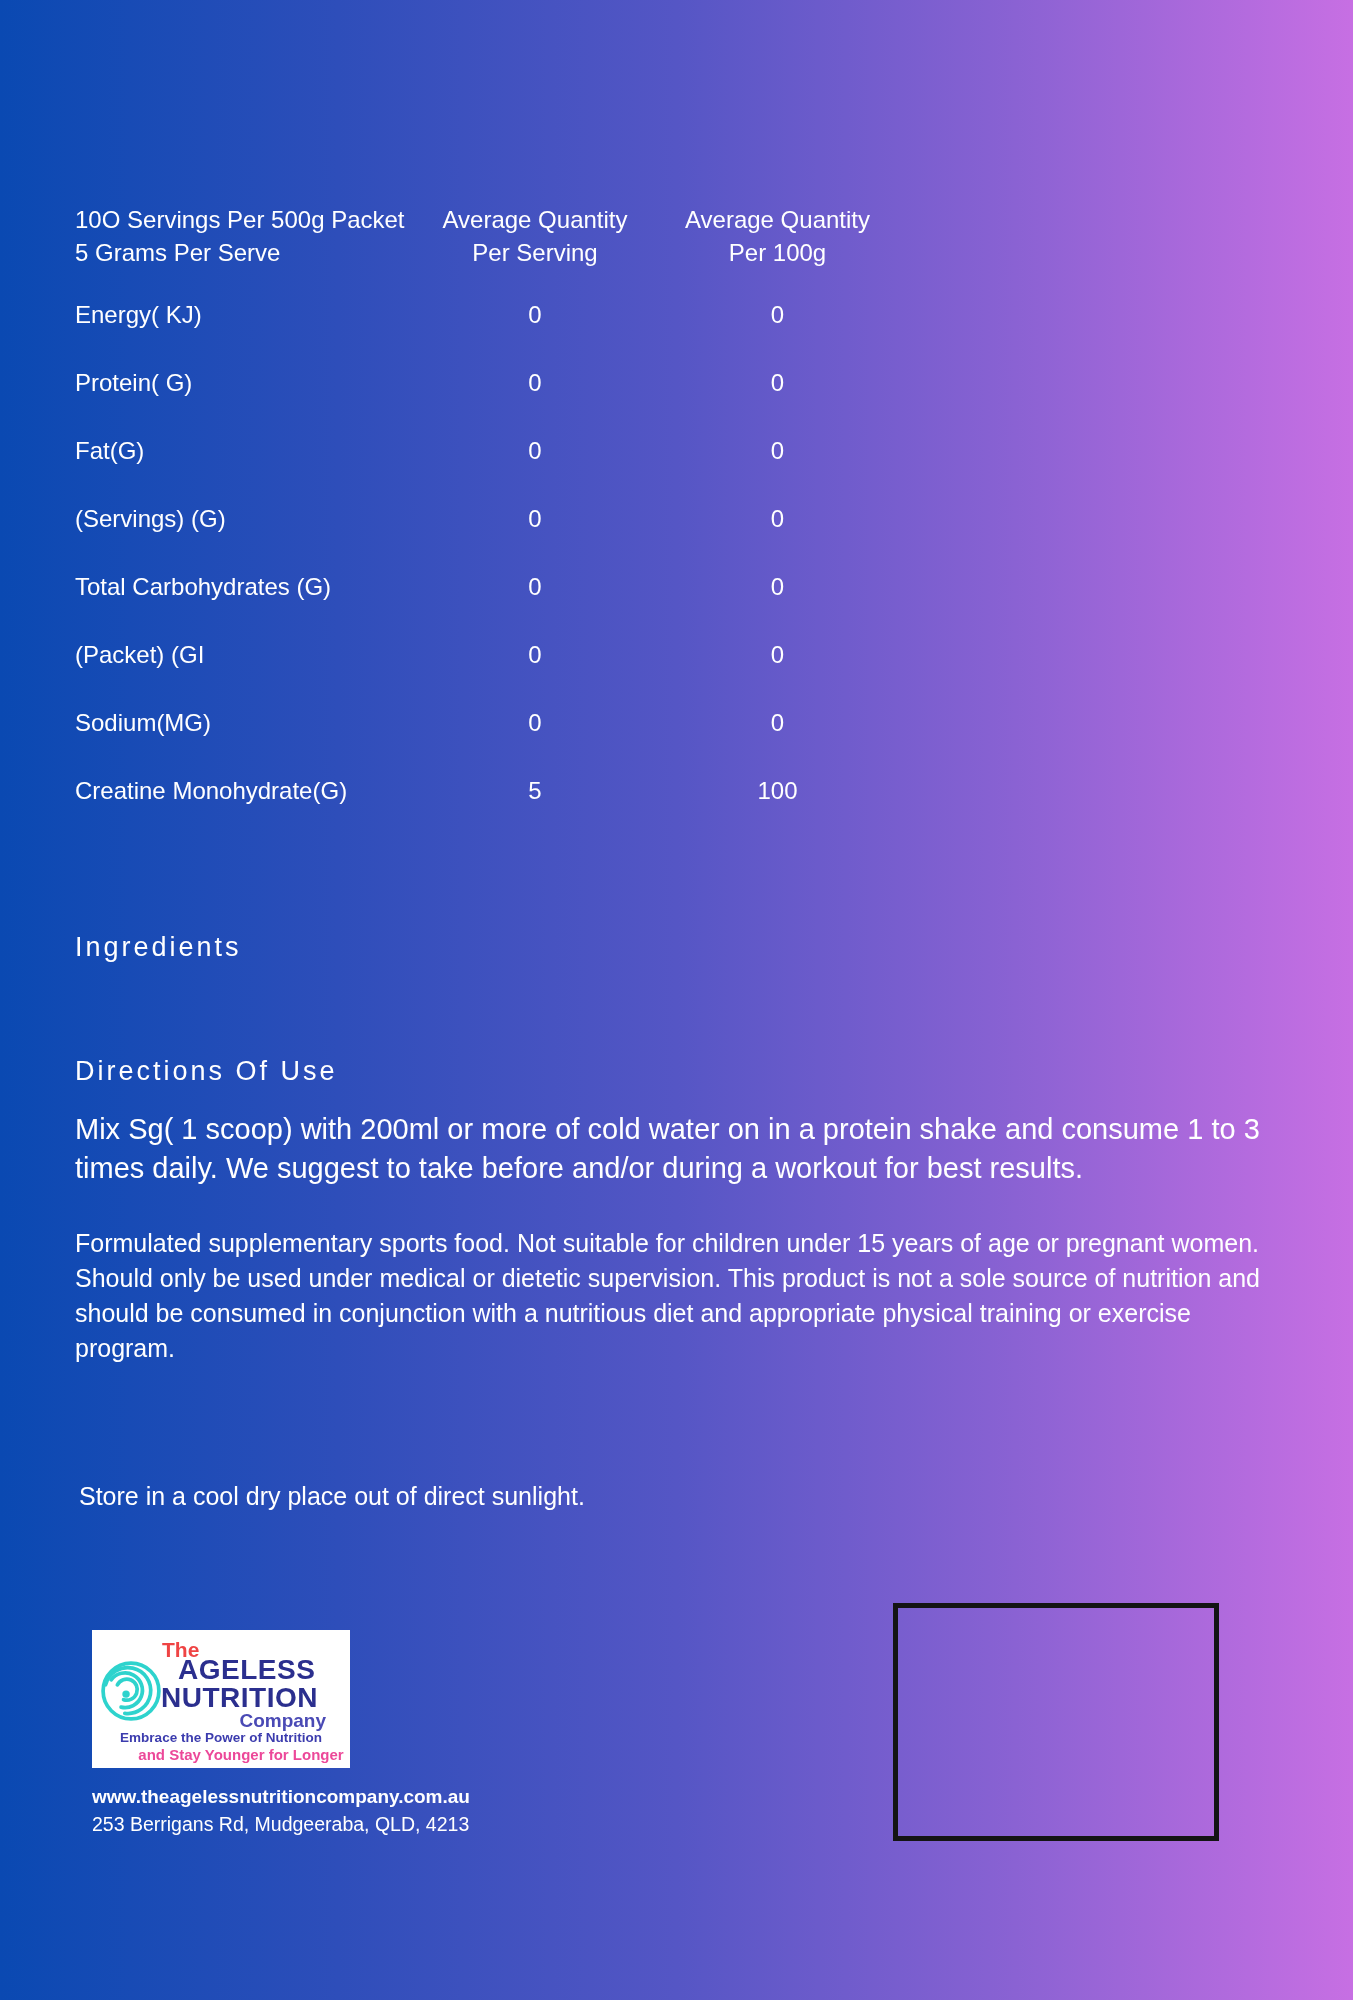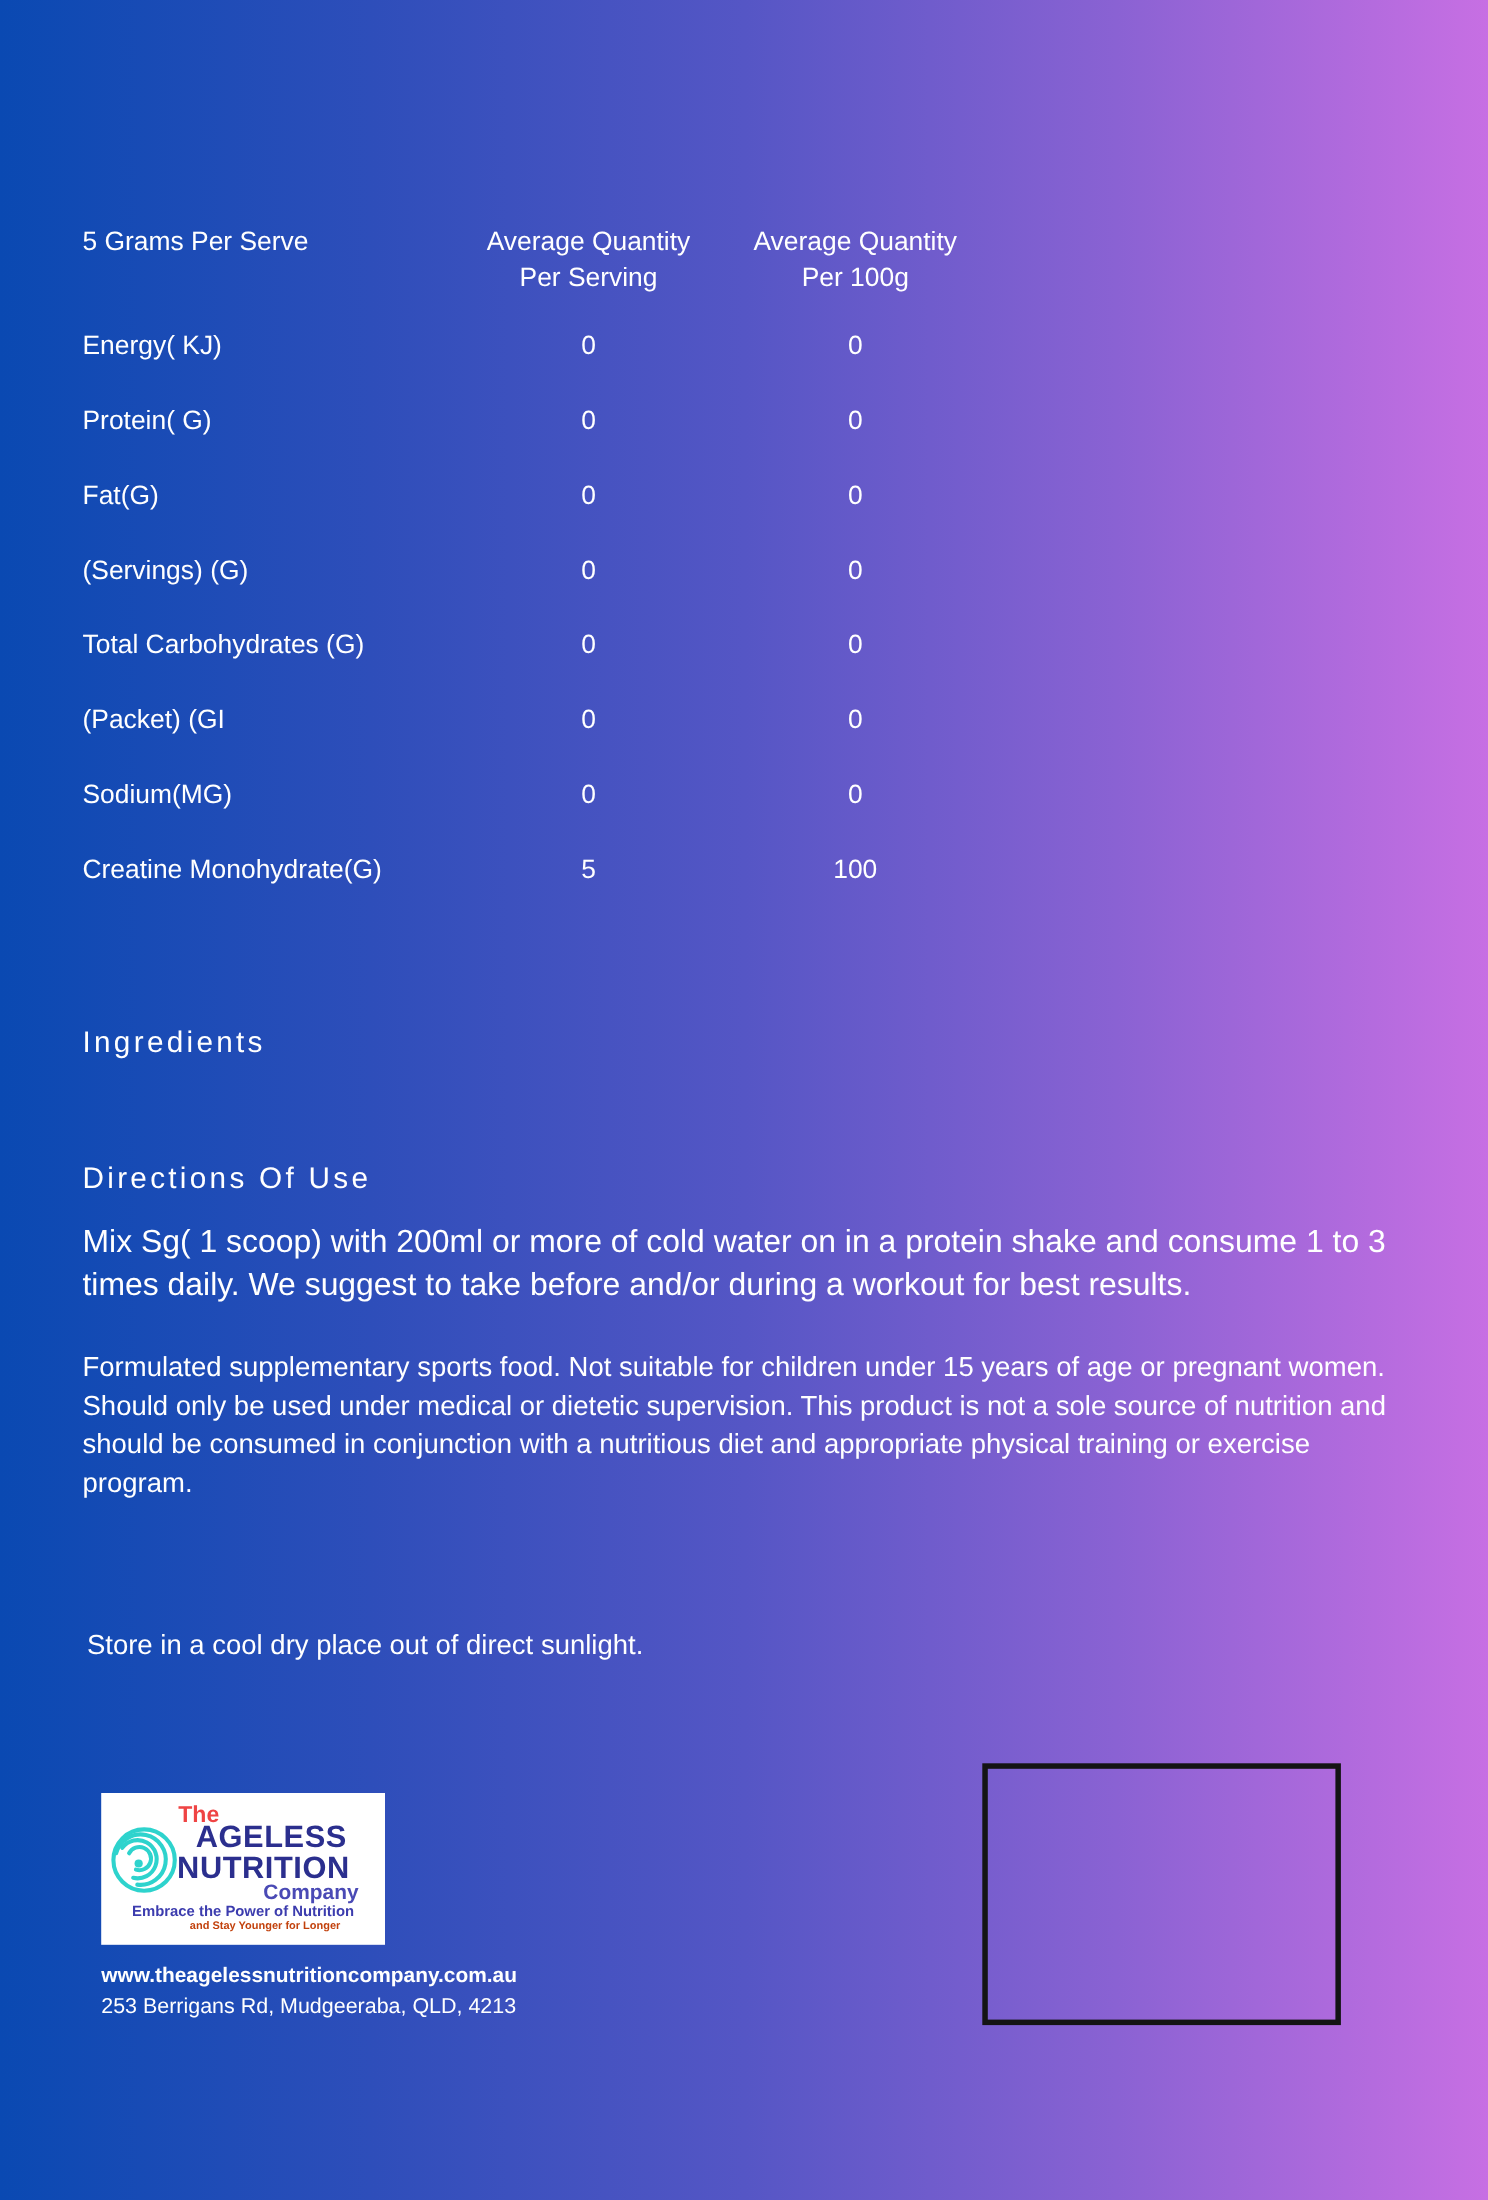--- a/index.html
+++ b/index.html
@@ -28,36 +28,37 @@
   .packed-text { top:1408px; font-size:25px; }
   .store-text { top:1482px; left:79px; font-size:25px; }
   
   .logo-box { position:absolute; left:92px; top:1630px; width:258px; height:138px; background:#ffffff; }
   .logo-mark { position:absolute; left:8px; top:30px; width:62px; height:62px; }
   .logo-the { position:absolute; left:70px; top:8px; font-size:21px; font-weight:bold; color:#ef4444; }
   .logo-ageless { position:absolute; left:86px; top:24px; font-size:28px; font-weight:bold; color:#2b2f8e; letter-spacing:0.5px; }
   .logo-nutrition { position:absolute; left:69px; top:52px; font-size:28px; font-weight:bold; color:#2b2f8e; letter-spacing:0.5px; }
   .logo-company { position:absolute; right:24px; top:80px; font-size:19px; font-weight:700; color:#4a4ab5; }
   .logo-tagline1 { position:absolute; left:0; top:100px; width:100%; text-align:center; font-size:13.5px; font-weight:bold; color:#3c3cae; }
-  .logo-tagline2 { position:absolute; left:0; top:116px; width:100%; text-align:center; font-size:10px; font-weight:bold; color:#c2410c;padding-left:40px; }
+  .logo-tagline2 { position:absolute; left:0; top:116px; width:100%; text-align:center; font-size:15px; font-weight:bold; color:#ec4899;padding-left:40px; }
   
   .website { position:absolute; left:92px; top:1786px; font-size:19px; font-weight:bold; }
   .address { position:absolute; left:92px; top:1813px; font-size:19.5px; }
   .made-in { position:absolute; left:550px; top:1778px; display:flex; align-items:flex-start; }
   .aus-map { width:66px; height:60px; margin-top:4px; }
   .made-in-text { margin-left:8px; font-size:30px; font-weight:bold; line-height:28px; letter-spacing:1px; }
   .barcode-frame { position:absolute; left:893px; top:1603px; width:326px; height:238px; border:5px solid #141414; background:transparent; }
 </style>
 </head>
 <body>
 
 <div class="page">
 
   <div class="nt-header">
     <div class="nt-col0">
+      <div>10O Servings Per 500g Packet</div>
       <div>5 Grams Per Serve</div>
     </div>
     <div class="nt-col1">
       <div>Average Quantity</div>
       <div>Per Serving</div>
     </div>
     <div class="nt-col2">
       <div>Average Quantity</div>
       <div>Per 100g</div>
     </div>

